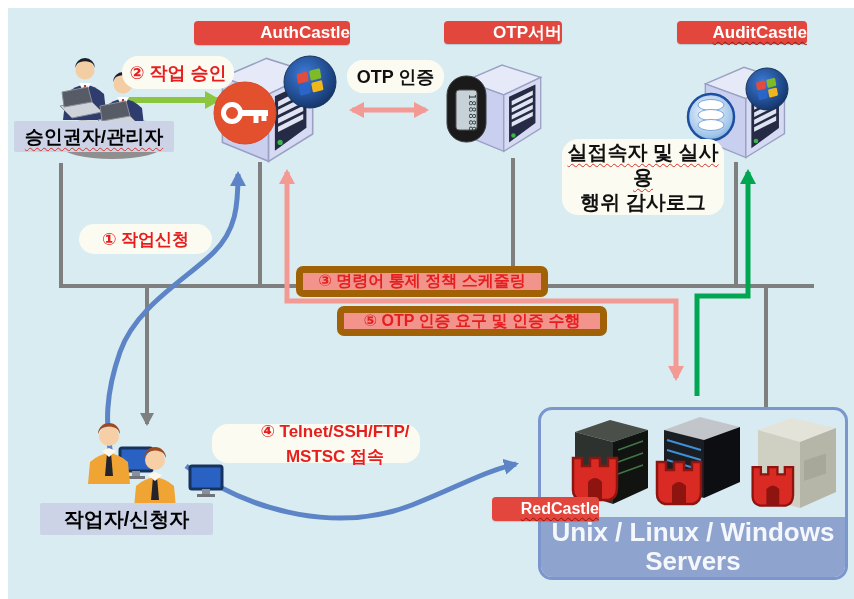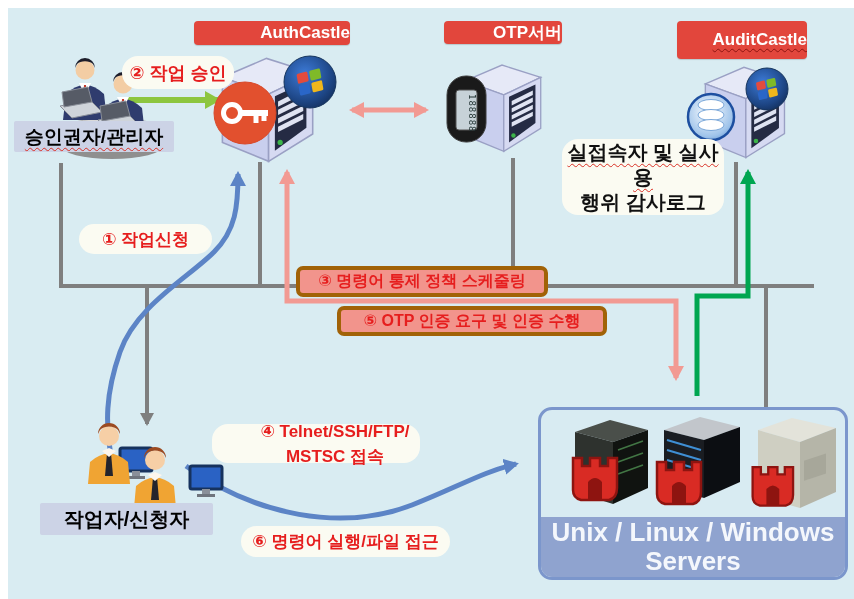--- a/index.html
+++ b/index.html
@@ -6,21 +6,21 @@
   .canvas{position:relative;width:854px;height:599px;background:#ffffff;overflow:hidden;
           font-family:"Liberation Sans","DejaVu Sans",sans-serif;}
   .bg{position:absolute;left:8px;top:8px;width:846px;height:591px;background:#d9ecf2;}
   .abs{position:absolute;box-sizing:border-box;}
   svg{position:absolute;left:0;top:0;}
   .z1{z-index:1}.z2{z-index:2}.z3{z-index:3}
 
   .banner-red{background:#e2463c;color:#fff;font-weight:700;text-align:center;
               border-radius:4px;font-size:17px;display:flex;align-items:center;justify-content:flex-end;
               box-shadow:0 1px 1px rgba(0,0,0,.15);}
-  .banner-pink{background:#f2948c;border:4px solid #a16207;color:#e61e1e;font-weight:700;
+  .banner-pink{background:#f2948c;border:7px solid #a16207;color:#e61e1e;font-weight:700;
                text-align:center;border-radius:7px;font-size:16px;display:flex;align-items:center;justify-content:center;}
   .box-white{background:#fbfbf2;border-radius:16px;text-align:center;font-weight:700;
              display:flex;flex-direction:column;align-items:center;justify-content:center;}
   .red-txt{color:#e61e1e;}
   .blk-txt{color:#111;}
   .label-lav{background:#ccd3e6;color:#000;font-weight:700;text-align:center;border-radius:2px;
              display:flex;align-items:center;justify-content:center;}
   .squiggle{text-decoration-line:underline;text-decoration-style:wavy;
             text-decoration-color:#d93025;text-decoration-thickness:1px;text-underline-offset:4px;}
   .squiggle-dark{text-decoration-line:underline;text-decoration-style:wavy;
@@ -214,28 +214,31 @@
     <use href="#castle" transform="translate(652,450)"></use>
     <use href="#castle" transform="translate(748,456) scale(0.92)"></use>
   </svg>
 
   <div class="abs banner-red z3" style="left:194px;top:21px;width:156px;height:24px;">
     <span>AuthCastle</span>
   </div>
   <div class="abs banner-red z3" style="left:444px;top:21px;width:118px;height:23px;">
     <span>OTP서버</span>
   </div>
-  <div class="abs banner-red z3" style="left:677px;top:21px;width:130px;height:38px;">
+  <div class="abs banner-red z3" style="left:677px;top:21px;width:130px;height:23px;">
     <span class="squiggle-dark">AuditCastle</span>
   </div>
 
   <div class="abs box-white z3" style="left:122px;top:56px;width:112px;height:33px;font-size:18px;">
     <span class="red-txt">② 작업 승인</span>
   </div>
 
+  <div class="abs box-white z3" style="left:347px;top:60px;width:97px;height:33px;font-size:18px;">
+    <span class="blk-txt">OTP 인증</span>
+  </div>
 
   <div class="abs label-lav z3" style="left:14px;top:121px;width:160px;height:31px;font-size:19px;">
     <span class="squiggle">승인권자/관리자</span>
   </div>
 
   <div class="abs box-white z3" style="left:79px;top:224px;width:133px;height:30px;font-size:17px;">
     <span class="red-txt">① 작업신청</span>
   </div>
 
   <div class="abs banner-pink z3" style="left:296px;top:266px;width:252px;height:31px;">
@@ -249,21 +252,21 @@
   <div class="abs box-white z3" style="left:562px;top:139px;width:162px;height:76px;font-size:20px;line-height:25px;">
     <span class="blk-txt squiggle">실접속자 및 실사용</span>
     <span class="blk-txt">행위 감사로그</span>
   </div>
 
   <div class="abs box-white z3" style="left:212px;top:424px;width:208px;height:39px;font-size:17px;line-height:25px;padding-left:38px;">
     <span class="red-txt">④ Telnet/SSH/FTP/</span>
     <span class="red-txt">MSTSC 접속</span>
   </div>
 
-  <div class="abs box-white z3" style="left:241px;top:526px;width:209px;height:31px;font-size:17px;">
-    <span class="red-txt">⑥ 명령어 실행/파일 접근</span>
-  </div>
-
+
+  <div class="abs banner-red z3" style="left:492px;top:497px;width:107px;height:24px;font-size:16px;">
+    <span class="squiggle-dark">RedCastle</span>
+  </div>
 
   <div class="abs label-lav z3" style="left:40px;top:503px;width:173px;height:32px;font-size:20px;">
     <span>작업자/신청자</span>
   </div>
 </div>
 
 </body></html>

